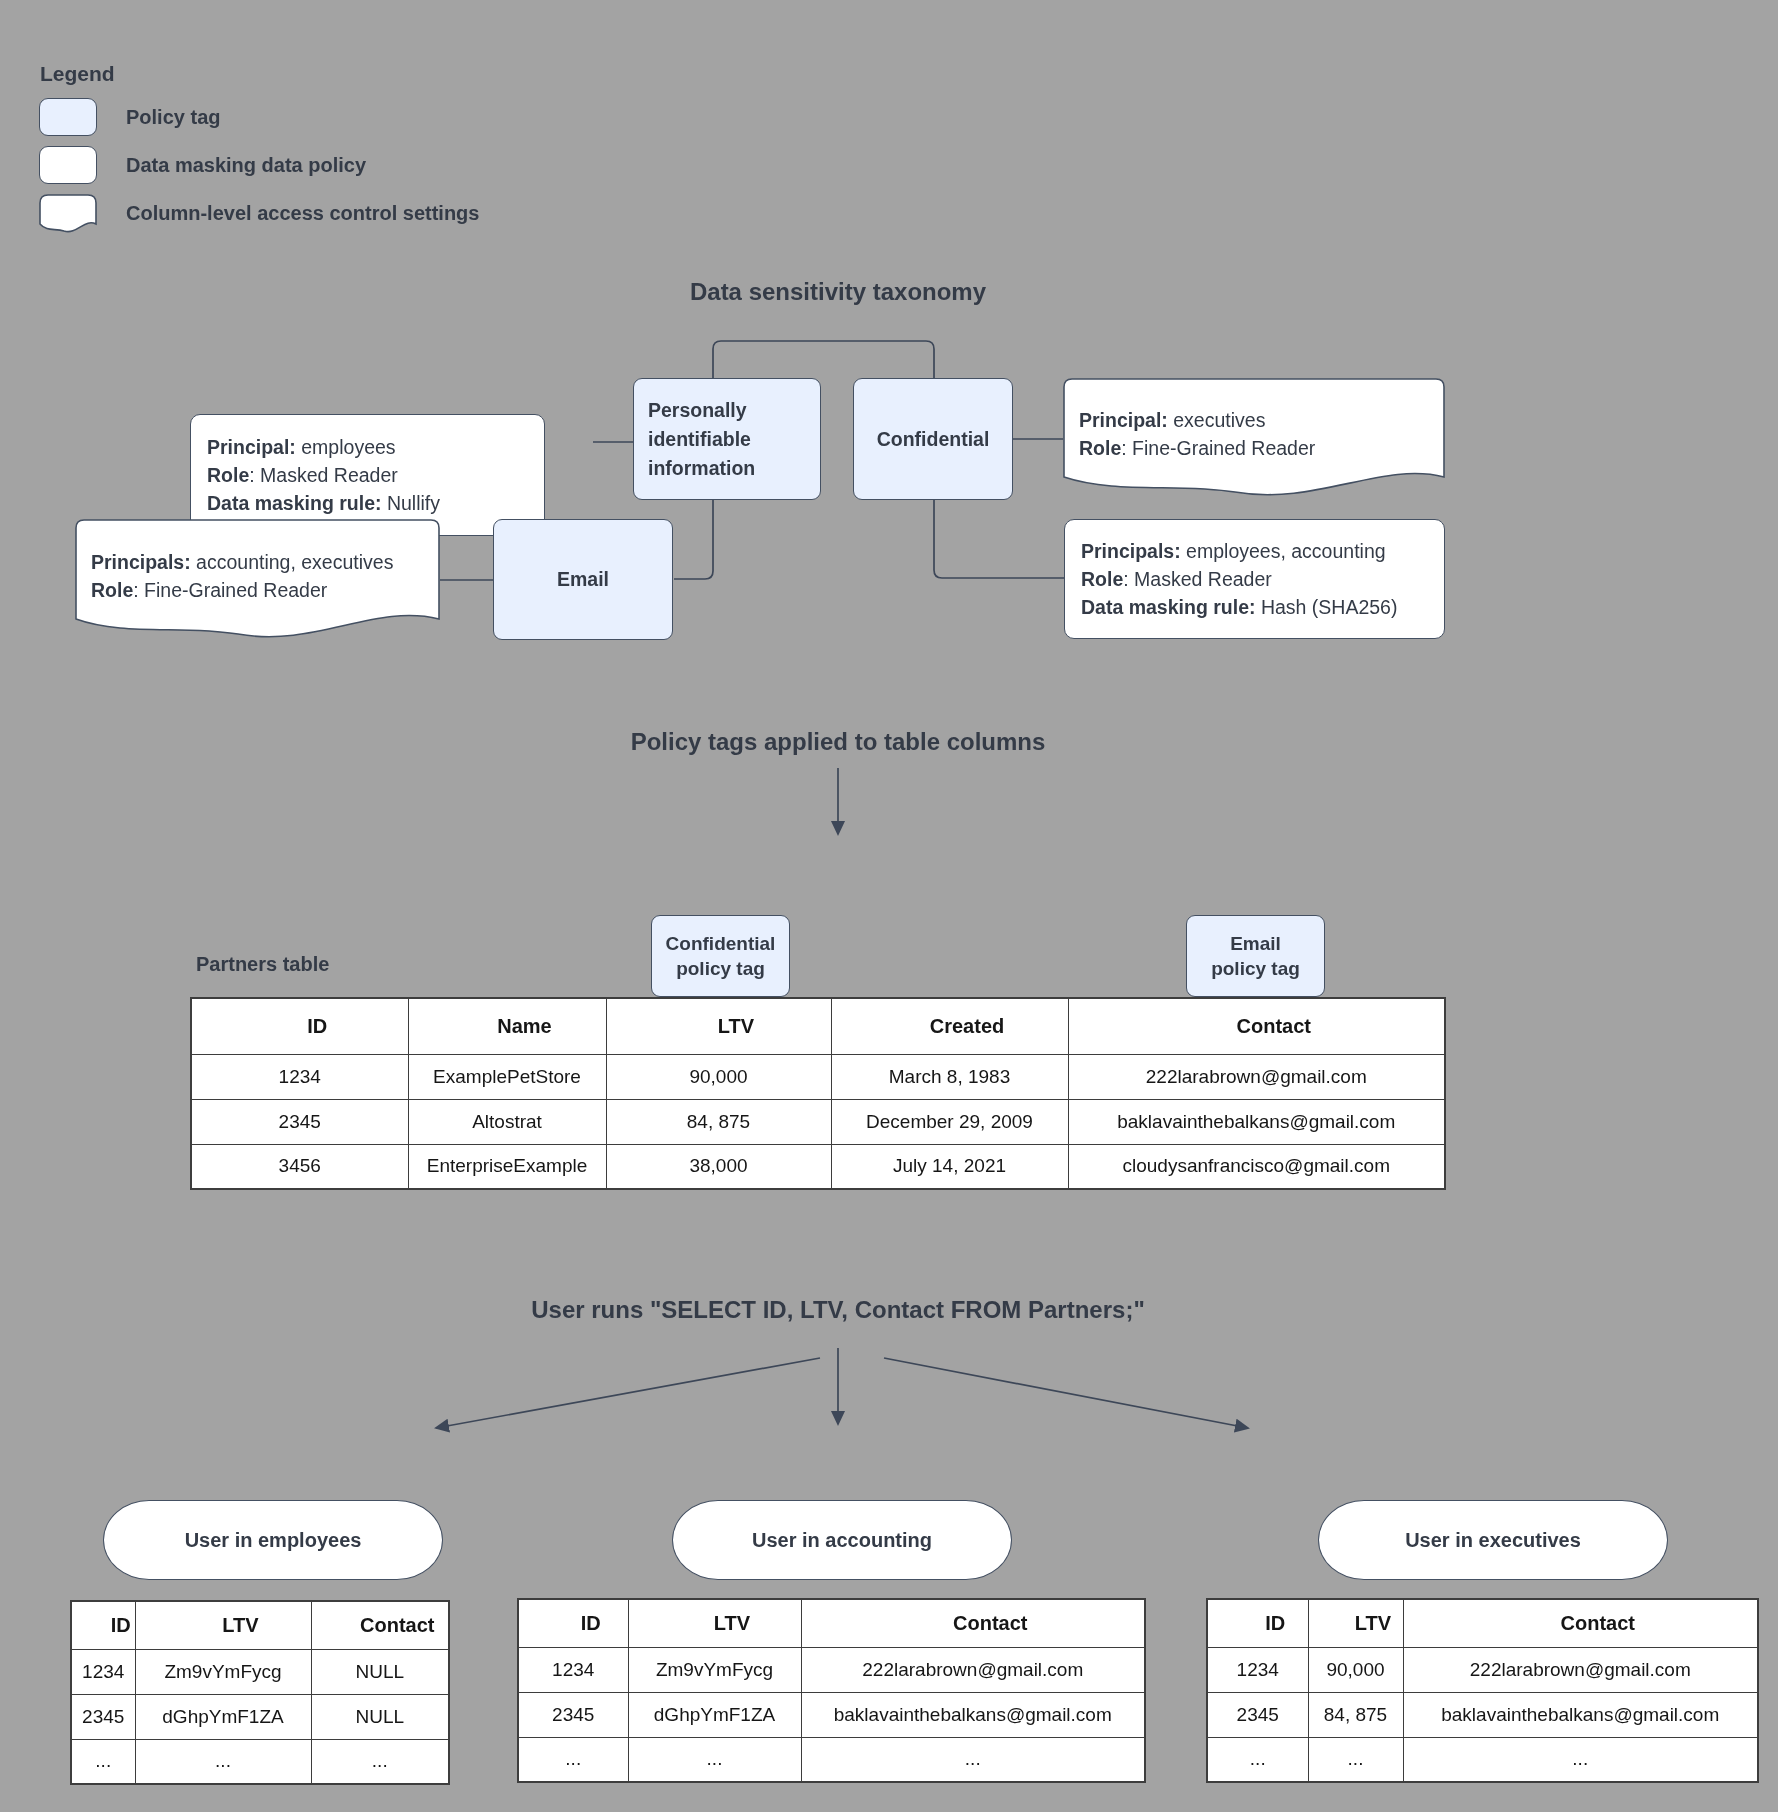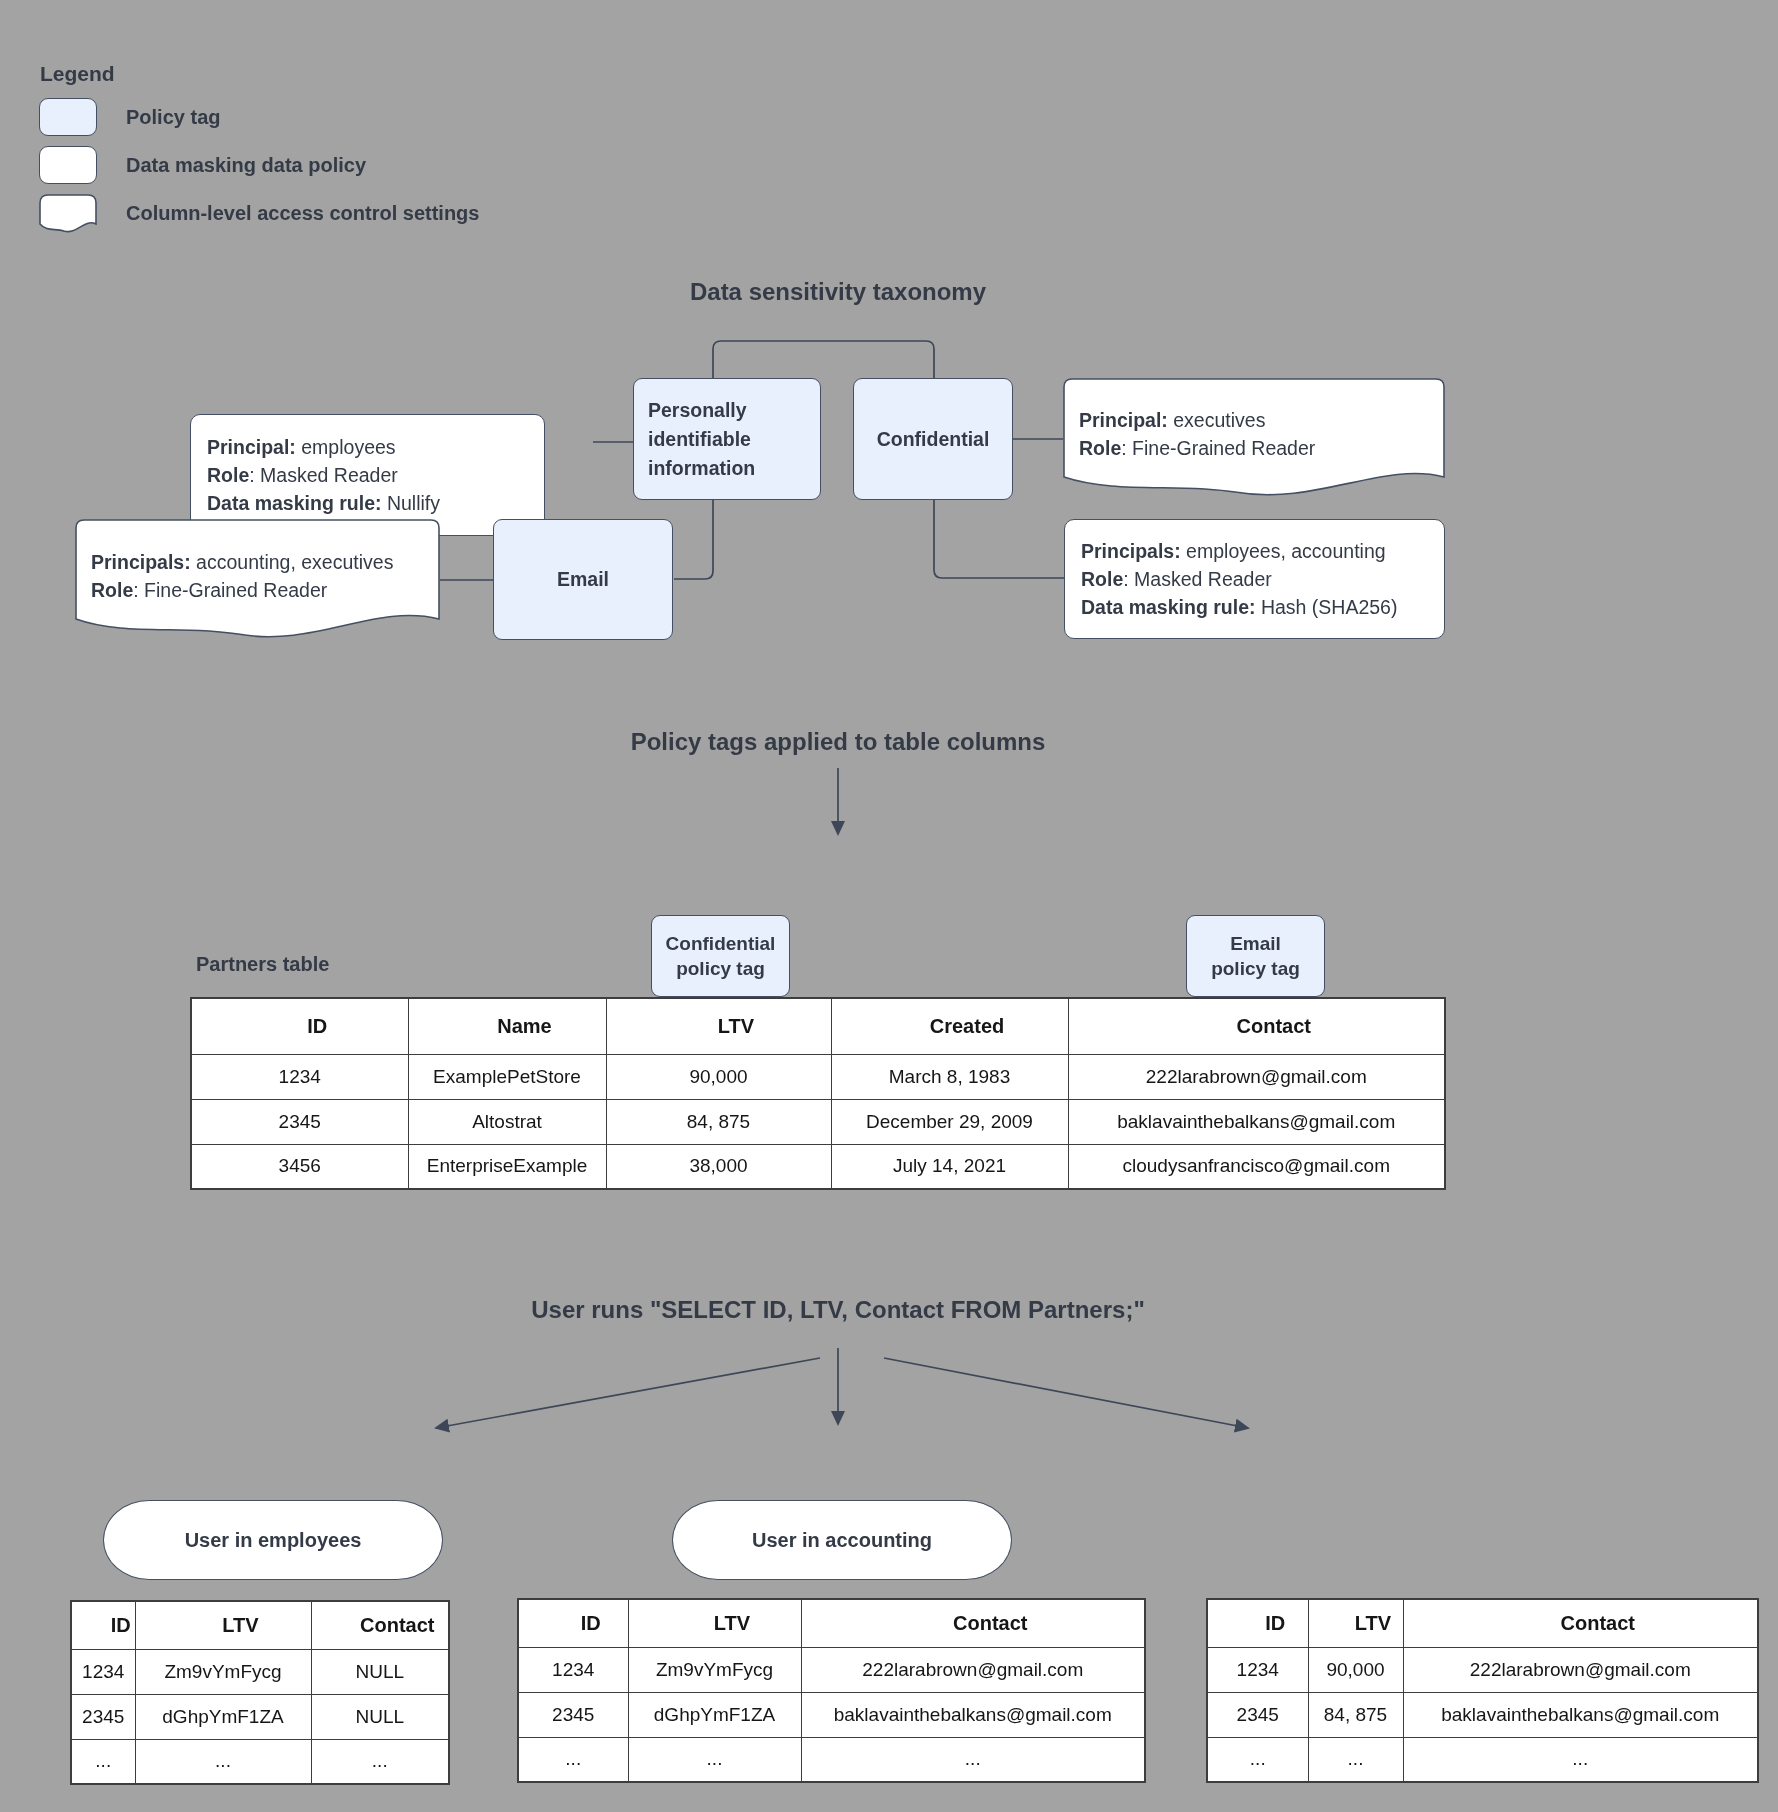--- a/index.html
+++ b/index.html
@@ -268,20 +268,23 @@
           <td>baklavainthebalkans@gmail.com</td>
         </tr>
         <tr>
           <td>...</td>
           <td>...</td>
           <td>...</td>
         </tr>
       </tbody>
     </table>
 
+  <div class="abs ellipse" style="left:1318px;top:1500px;width:350px;height:80px;">
+    <span>User in executives</span>
+  </div>
   <table class="abs dtable rtable" style="left:1206px;top:1598px;width:551px;">
     <colgroup>
         <col style="width:101px">
         <col style="width:95px">
         <col style="width:355px">
       </colgroup>
   <thead>
         <tr>
           <th>ID</th>
           <th>LTV</th>

